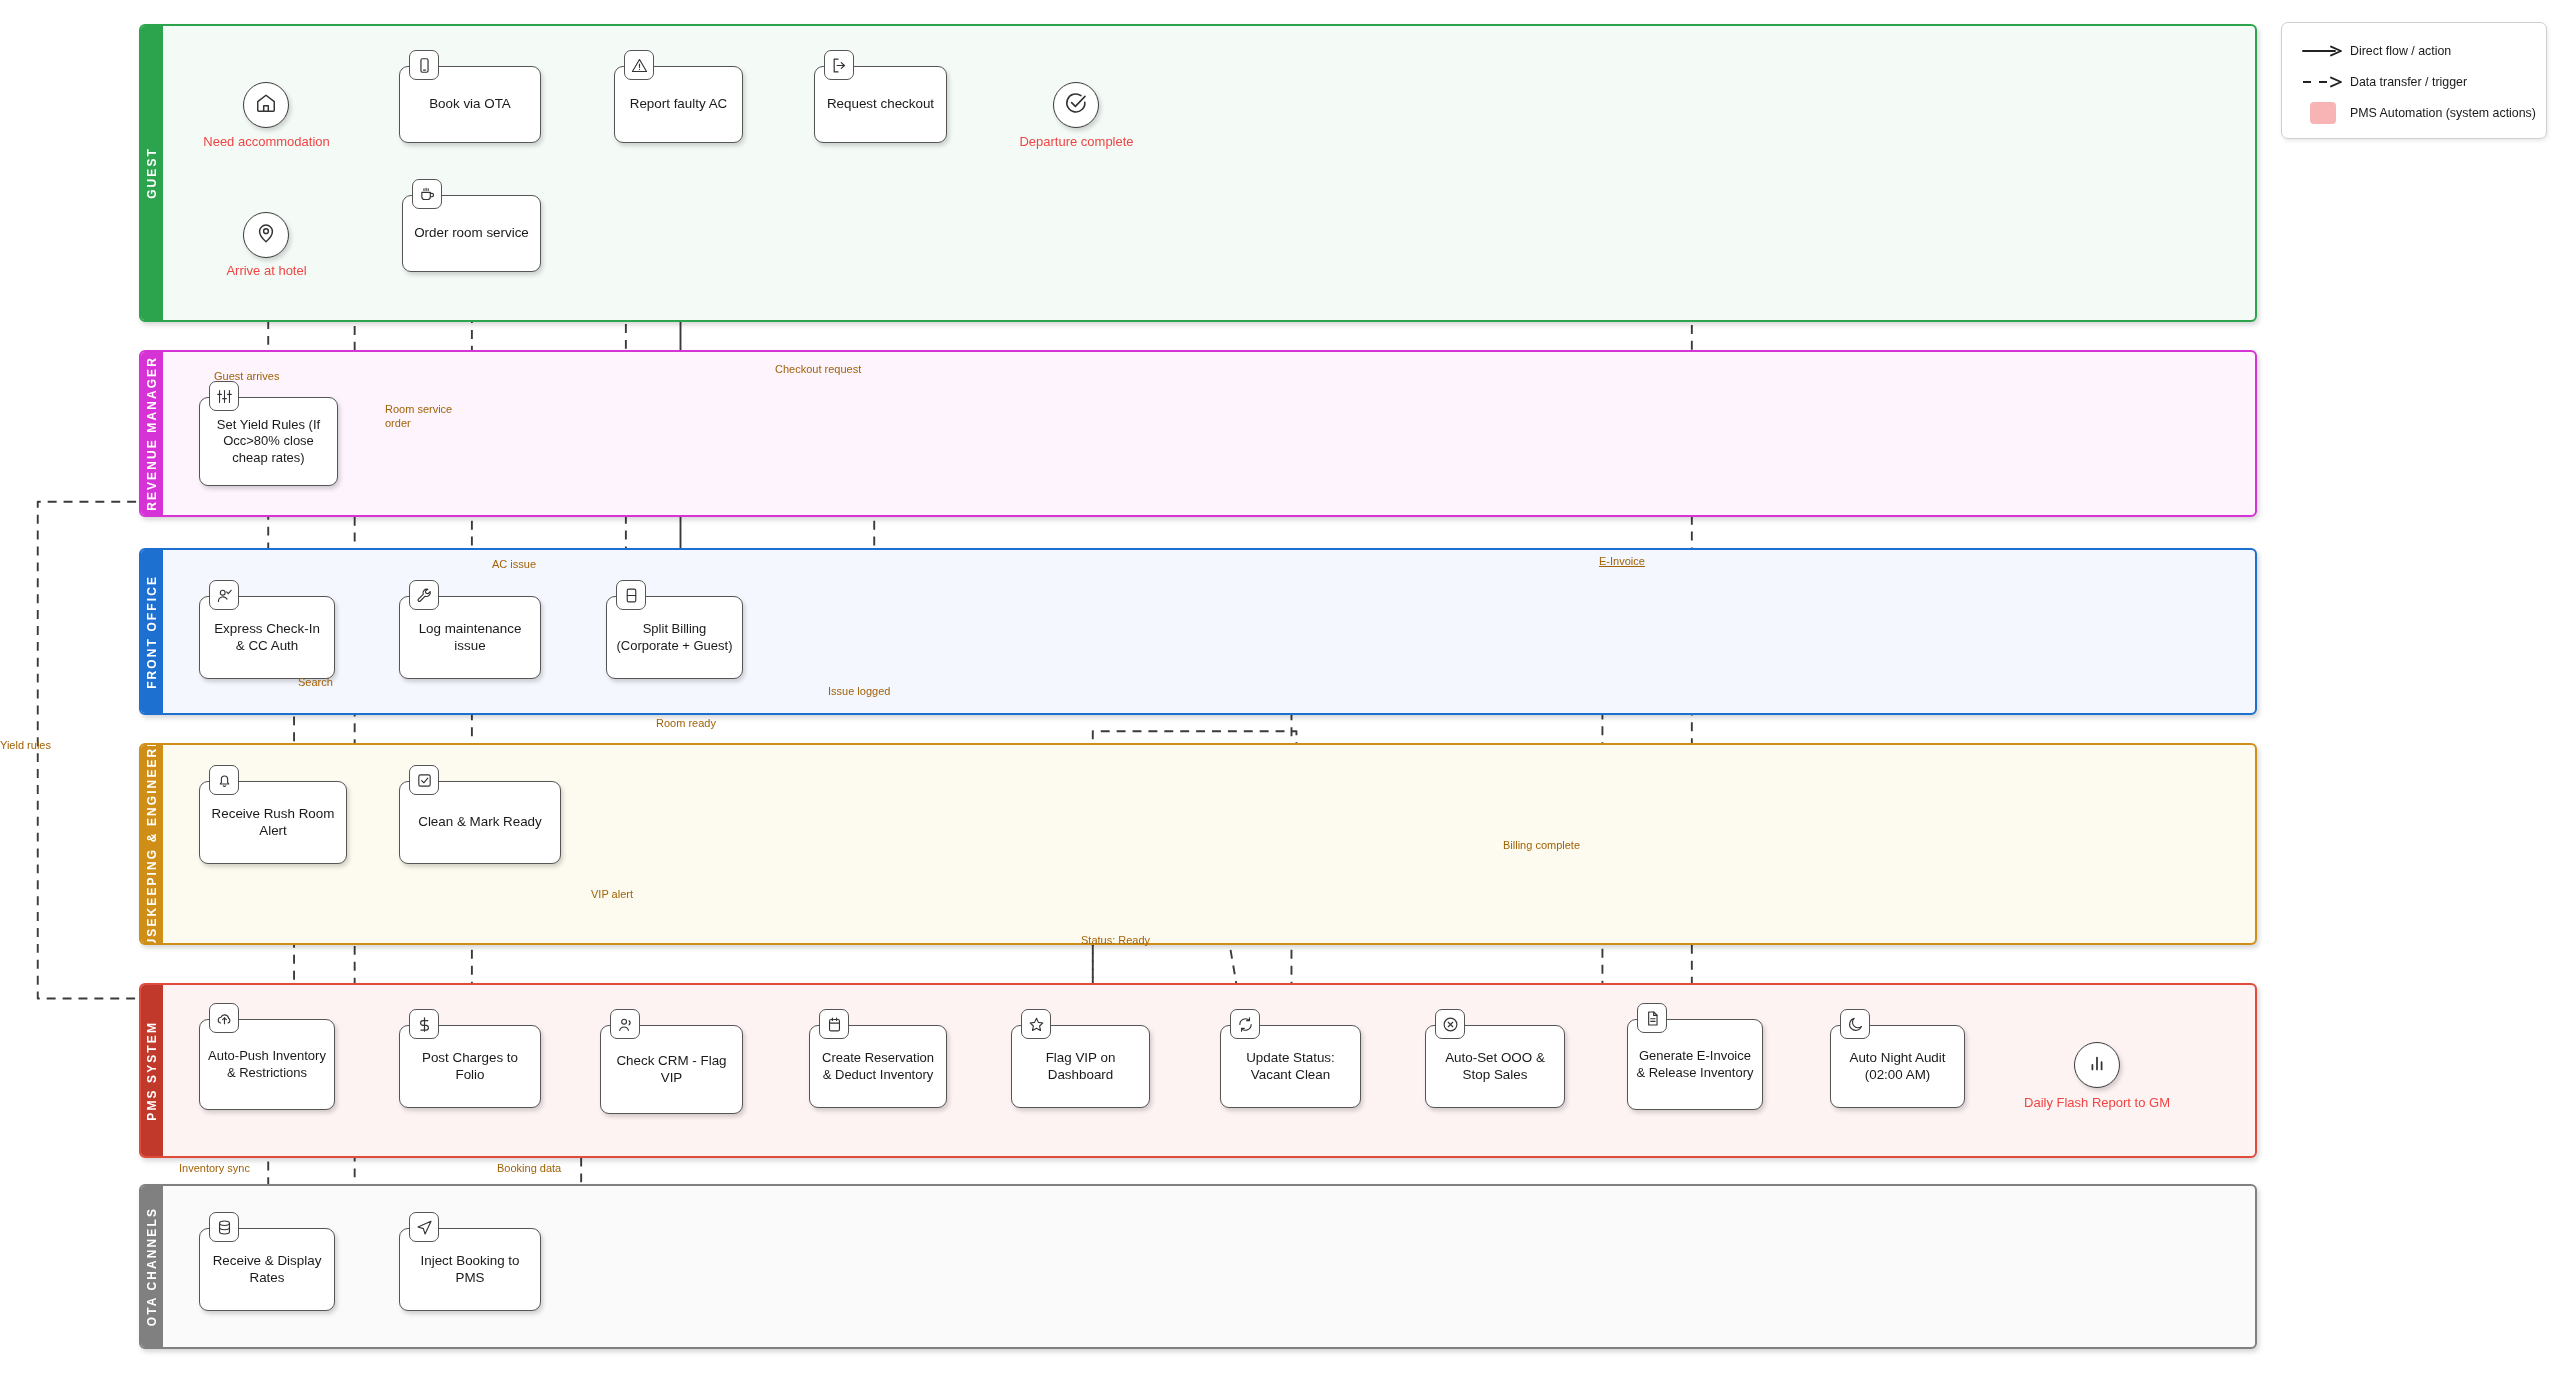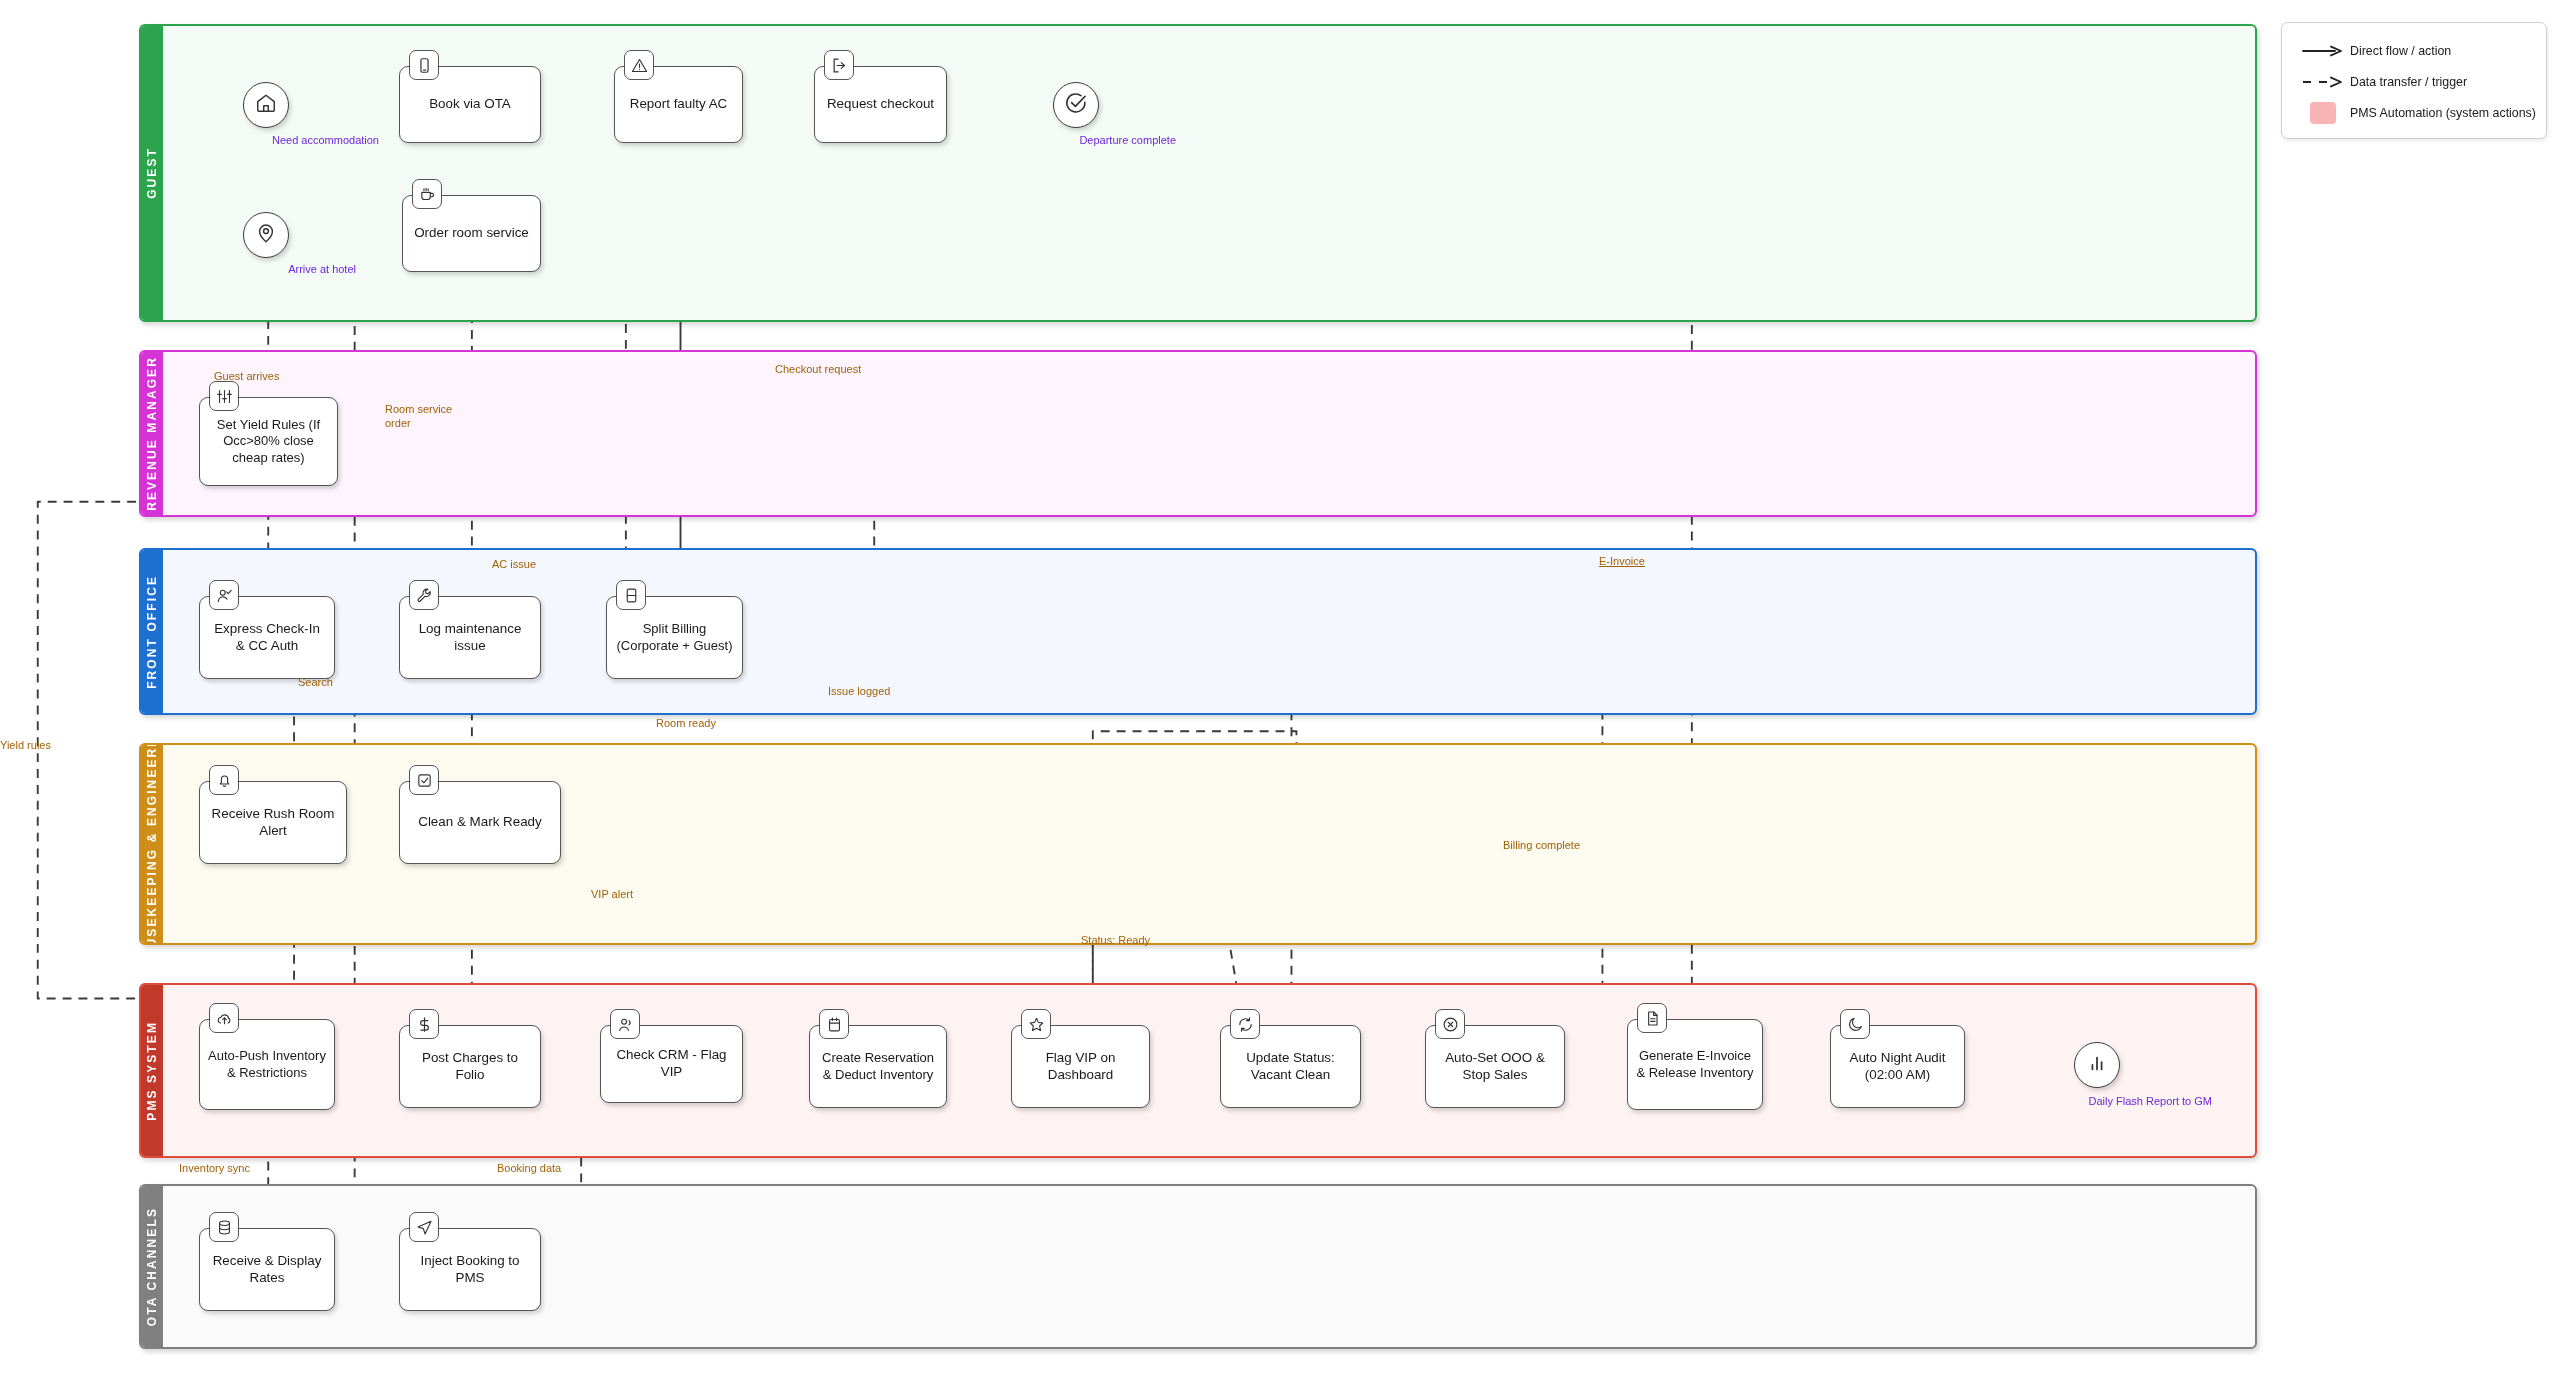--- a/index.html
+++ b/index.html
@@ -92,23 +92,23 @@
     background: #ffffff;
     border: 1.7px solid #3a3a3a;
     display: flex;
     align-items: center;
     justify-content: center;
     box-shadow: 2px 3px 4px rgba(0,0,0,0.17);
     z-index: 5;
   }
   .event-label {
     position: absolute;
-    font-size: 11px;
-    color: #6d28d9;
-    text-align: right;
+    font-size: 13px;
+    color: #ef4444;
+    text-align: center;
     white-space: nowrap;
     z-index: 5;
   }
 
   
   .edge-label {
     position: absolute;
     font-size: 11px;
     color: #a16207;
     background: transparent;
@@ -419,21 +419,21 @@
   <div class="node" style="left:399px; top:1025px; width:142px; height:83px;">
     <span class="node-icon">
       <svg width="17" height="17" viewBox="0 0 24 24" fill="none" stroke="#333" stroke-width="1.7" stroke-linecap="round" stroke-linejoin="round">
         <line x1="12" y1="2.6" x2="12" y2="21.4"></line>
         <path d="M16.6 6.6H9.8a3.3 3.3 0 0 0 0 6.6h4.4a3.3 3.3 0 0 1 0 6.6H7"></path>
       </svg>
     </span>
     <span>Post Charges to Folio</span>
   </div>
 
-  <div class="node" style="left:600px; top:1025px; width:143px; height:78px;">
+  <div class="node" style="left:600px; top:1025px; width:143px; height:89px;">
     <span class="node-icon">
       <svg width="17" height="17" viewBox="0 0 24 24" fill="none" stroke="#333" stroke-width="1.6" stroke-linecap="round" stroke-linejoin="round">
         <circle cx="10" cy="8" r="3.4"></circle>
         <path d="M3.8 20.4a6.4 6.4 0 0 1 12.4 0"></path>
         <path d="M17 6.4a4.4 4.4 0 0 1 0 6.2"></path>
       </svg>
     </span>
     <span>Check CRM - Flag VIP</span>
   </div>
 

